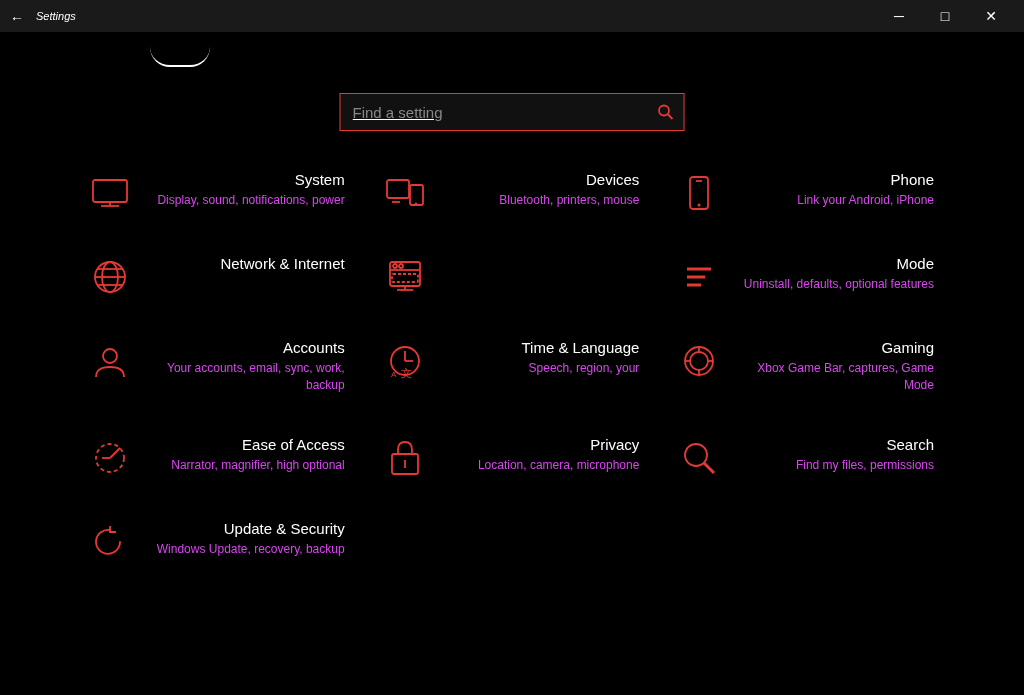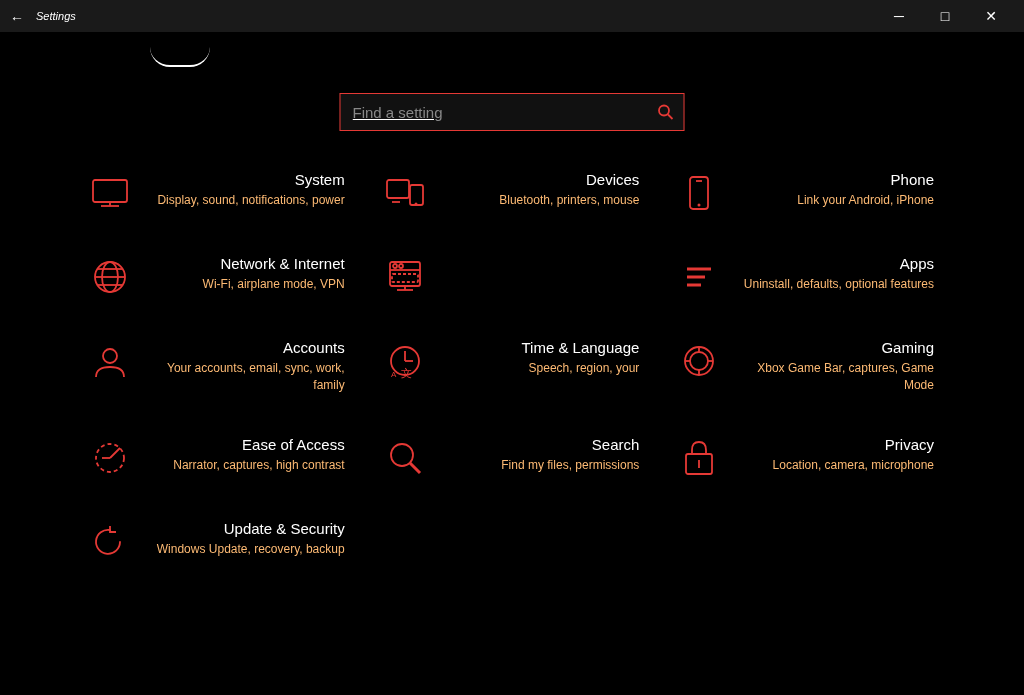--- a/index.html
+++ b/index.html
@@ -137,21 +137,21 @@
 
     .setting-text { flex: 1; text-align: right; }
     .setting-name {
       font-size: 15px;
       color: #fff;
       margin-bottom: 4px;
       font-weight: 400;
     }
     .setting-desc {
       font-size: 12px;
-      color: #fdba74;
+      color: #d946ef;
       line-height: 1.4;
     }
 
     
     svg { stroke: #e53935; fill: none; stroke-width: 1.8; }
   </style>
 </head>
 <body>
 
 <div class="titlebar">
@@ -228,21 +228,20 @@
       <svg width="36" height="36" viewBox="0 0 36 36">
           <circle cx="18" cy="18" r="15"></circle>
           <ellipse cx="18" cy="18" rx="8" ry="15"></ellipse>
           <line x1="3" y1="18" x2="33" y2="18"></line>
           <line x1="5" y1="10" x2="31" y2="10"></line>
           <line x1="5" y1="26" x2="31" y2="26"></line>
         </svg>
     </div>
     <div class="setting-text">
       <div class="setting-name">Network &amp; Internet</div>
-      <div class="setting-desc">Wi-Fi, airplane mode, VPN</div>
     </div>
   </div>
     <div class="setting-item">
     <div class="setting-icon">
       <svg width="36" height="36" viewBox="0 0 36 36">
           <rect x="3" y="3" width="30" height="24" rx="2"></rect>
           <line x1="3" y1="11" x2="33" y2="11"></line>
           <circle cx="8" cy="7" r="2"></circle>
           <circle cx="14" cy="7" r="2"></circle>
           <rect x="5" y="15" width="26" height="8" rx="1" stroke-dasharray="3,2"></rect>
@@ -253,34 +252,34 @@
   </div>
     <div class="setting-item">
     <div class="setting-icon">
       <svg width="36" height="36" viewBox="0 0 36 36">
           <line x1="6" y1="10" x2="30" y2="10" stroke-width="3"></line>
           <line x1="6" y1="18" x2="24" y2="18" stroke-width="3"></line>
           <line x1="6" y1="26" x2="20" y2="26" stroke-width="3"></line>
         </svg>
     </div>
     <div class="setting-text">
-      <div class="setting-name">Apps</div>
+      <div class="setting-name">Mode</div>
       <div class="setting-desc">Uninstall, defaults, optional features</div>
     </div>
   </div>
     <div class="setting-item">
     <div class="setting-icon">
       <svg width="36" height="36" viewBox="0 0 36 36">
           <circle cx="18" cy="13" r="7"></circle>
           <path d="M4 34 Q4 24 18 24 Q32 24 32 34"></path>
         </svg>
     </div>
     <div class="setting-text">
       <div class="setting-name">Accounts</div>
-      <div class="setting-desc">Your accounts, email, sync, work, family</div>
+      <div class="setting-desc">Your accounts, email, sync, work, backup</div>
     </div>
   </div>
     <div class="setting-item">
     <div class="setting-icon">
       <svg width="36" height="36" viewBox="0 0 36 36">
           <circle cx="18" cy="18" r="14"></circle>
           <line x1="18" y1="8" x2="18" y2="18"></line>
           <line x1="18" y1="18" x2="26" y2="18"></line>
           <text x="4" y="34" font-size="8" fill="#e53935" stroke="none" font-family="sans-serif">A</text>
           <text x="14" y="34" font-size="11" fill="#e53935" stroke="none" font-family="sans-serif">文</text>
@@ -310,51 +309,51 @@
     <div class="setting-item">
     <div class="setting-icon">
       <svg width="36" height="36" viewBox="0 0 36 36">
           <circle cx="18" cy="18" r="14" stroke-dasharray="4,3"></circle>
           <line x1="18" y1="18" x2="28" y2="8"></line>
           <line x1="10" y1="18" x2="18" y2="18"></line>
         </svg>
     </div>
     <div class="setting-text">
       <div class="setting-name">Ease of Access</div>
-      <div class="setting-desc">Narrator, captures, high contrast</div>
-    </div>
-  </div>
-    <div class="setting-item">
-    <div class="setting-icon">
-      <svg width="36" height="36" viewBox="0 0 36 36">
-          <circle cx="15" cy="15" r="11"></circle>
-          <line x1="23" y1="23" x2="33" y2="33" stroke-width="3"></line>
-        </svg>
-    </div>
-    <div class="setting-text">
-      <div class="setting-name">Search</div>
-      <div class="setting-desc">Find my files, permissions</div>
+      <div class="setting-desc">Narrator, magnifier, high optional</div>
     </div>
   </div>
     <div class="setting-item">
     <div class="setting-icon">
       <svg width="30" height="36" viewBox="0 0 30 36">
           <rect x="2" y="14" width="26" height="20" rx="2"></rect>
           <path d="M8 14 V10 Q8 2 15 2 Q22 2 22 10 V14"></path>
           <line x1="15" y1="20" x2="15" y2="28"></line>
         </svg>
     </div>
     <div class="setting-text">
       <div class="setting-name">Privacy</div>
       <div class="setting-desc">Location, camera, microphone</div>
     </div>
   </div>
     <div class="setting-item">
     <div class="setting-icon">
       <svg width="36" height="36" viewBox="0 0 36 36">
+          <circle cx="15" cy="15" r="11"></circle>
+          <line x1="23" y1="23" x2="33" y2="33" stroke-width="3"></line>
+        </svg>
+    </div>
+    <div class="setting-text">
+      <div class="setting-name">Search</div>
+      <div class="setting-desc">Find my files, permissions</div>
+    </div>
+  </div>
+    <div class="setting-item">
+    <div class="setting-icon">
+      <svg width="36" height="36" viewBox="0 0 36 36">
           <path d="M28 18 A12 12 0 1 1 18 6" stroke-linecap="round"></path>
           <polyline points="18,2 18,8 24,8"></polyline>
         </svg>
     </div>
     <div class="setting-text">
       <div class="setting-name">Update &amp; Security</div>
       <div class="setting-desc">Windows Update, recovery, backup</div>
     </div>
   </div>
   </div>

